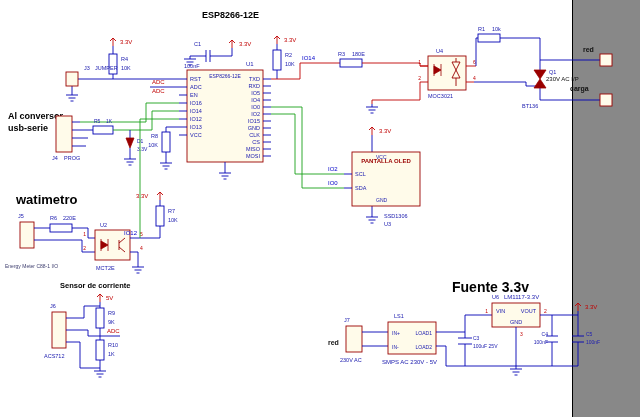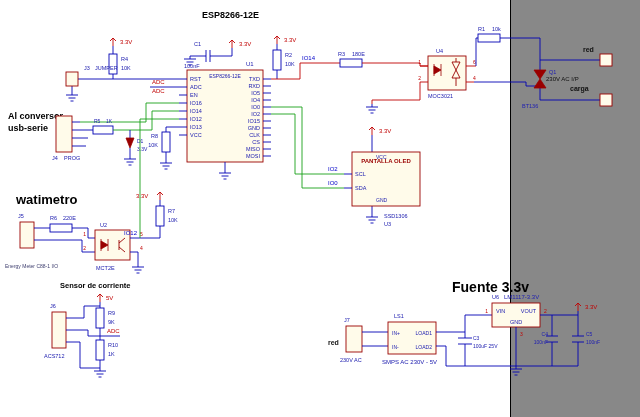--- a/index.html
+++ b/index.html
@@ -1,16 +1,16 @@
 <!DOCTYPE html>
 <html><head>
 <meta charset="utf-8">
 <style>
   html,body{margin:0;padding:0;background:#888;}
-  .canvas{position:relative;width:510px;height:417px;background:#ffffff;outline:1px solid #000;margin:0;}
+  .canvas{position:relative;width:572px;height:417px;background:#ffffff;outline:1px solid #000;margin:0;}
   svg{position:absolute;left:0;top:0;}
   svg text{font-family:"Liberation Sans","DejaVu Sans",sans-serif;}
   .t-title{fill:#000000;font-weight:bold;}
   .t-black{fill:#111111;}
   .t-ref{fill:#2020b0;}
   .t-pin{fill:#2020b0;}
   .t-net{fill:#0000c8;}
   .t-pwr{fill:#c00000;}
   .t-cap{fill:#404070;}
   .fs5{font-size:5px}.fs55{font-size:5.5px}.fs6{font-size:6px}

